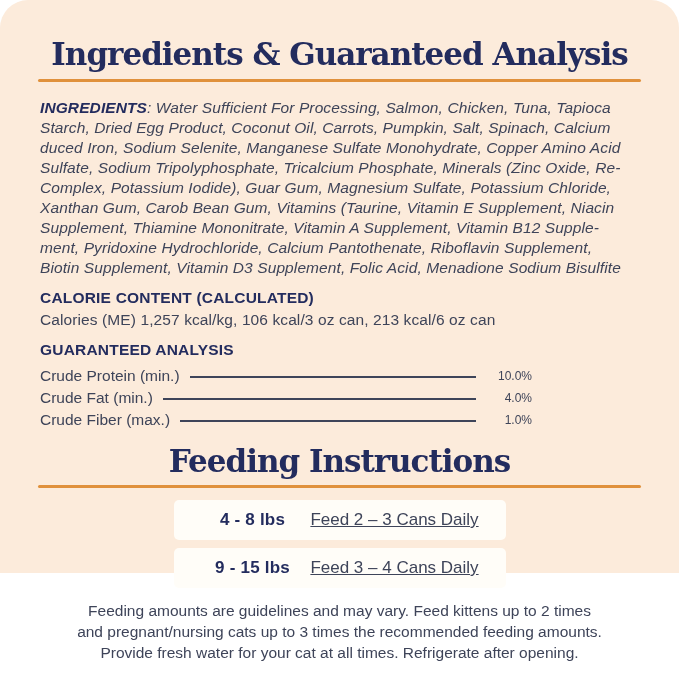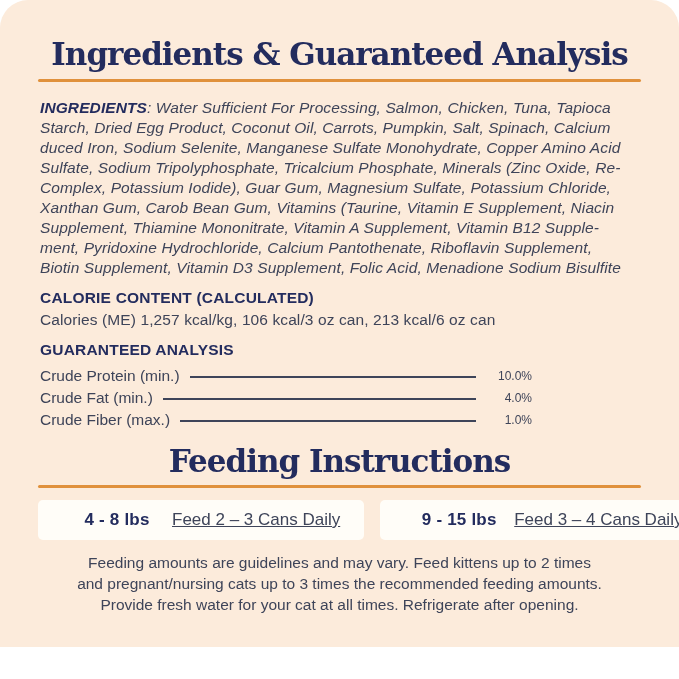--- a/index.html
+++ b/index.html
@@ -12,21 +12,21 @@
   }
   *{margin:0;padding:0;box-sizing:border-box;}
   html,body{background:var(--page-bg);}
   body{
     width:679px;height:679px;
     font-family:"Liberation Sans",sans-serif;
     color:var(--body-text);
     overflow:hidden;
   }
   .card{
-    width:679px;height:647px;
+    width:679px;height:573px;
     background:var(--card-bg);
     border-radius:28px 28px 0 0;
     padding:34px 38px 0 38px;
   }
   .display-title{
     font-family:"DejaVu Serif","Liberation Serif",serif;
     font-weight:bold;
     color:var(--navy);
     font-size:31px;
     letter-spacing:-1px;
@@ -58,21 +58,21 @@
     margin:10px 2px 0 2px;
   }
   .cal-text{margin:2px 2px 0 2px;}
   .ga-rows{margin:5px 2px 0 2px;width:492px;}
   .ga-row{display:flex;align-items:center;height:22px;}
   .ga-label{white-space:nowrap;font-size:15.5px;}
   .ga-leader{flex:1;height:1.5px;background:var(--body-text);margin:0 10px;position:relative;top:1px;}
   .ga-value{min-width:46px;text-align:right;font-size:12px;}
   .feeding-title{margin-top:10px;}
   .rule-feeding{margin-top:4px;}
-  .feed-table{margin-top:12px;display:flex;flex-direction:row;align-items:flex-end;gap:16px;}
+  .feed-table{margin-top:12px;display:flex;flex-direction:column;align-items:center;gap:8px;}
   .feed-row{
     width:332px;height:40px;
     background:var(--row-bg);
     border-radius:5px;
     display:flex;align-items:center;
     padding:0 24px;
   }
   .feed-weight{
     font-weight:bold;color:var(--navy);
     font-size:17px;width:110px;text-align:center;

